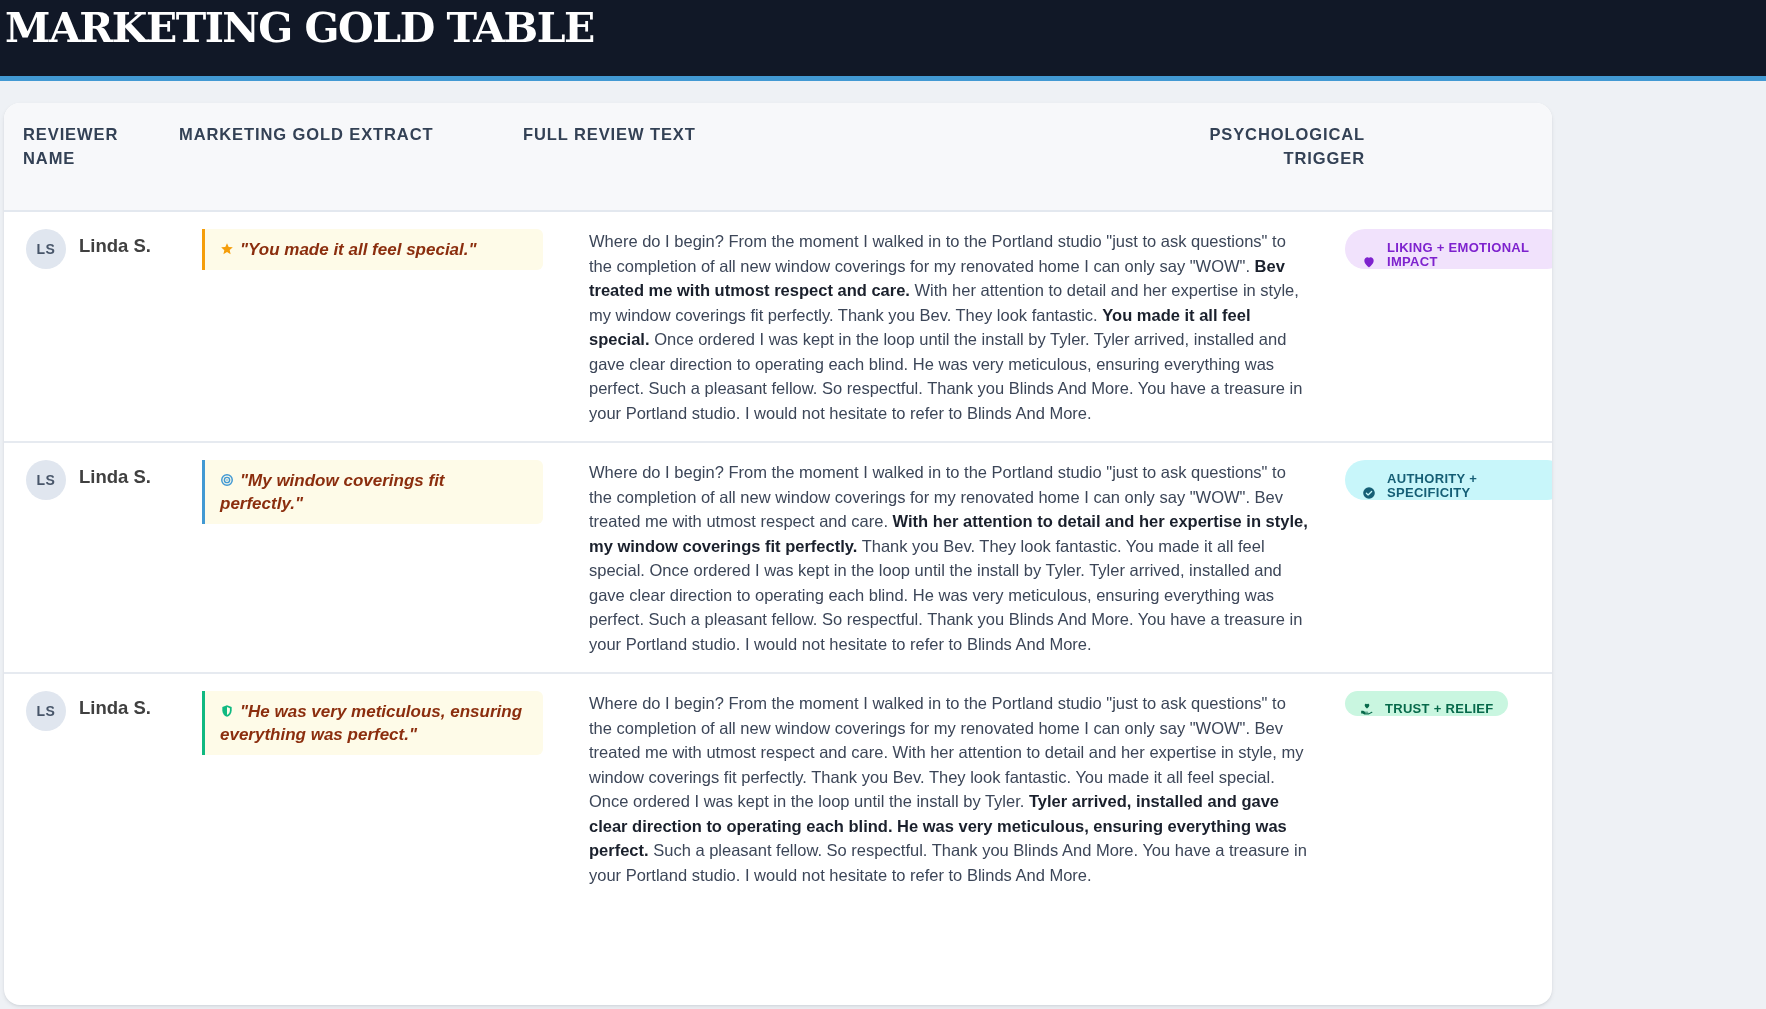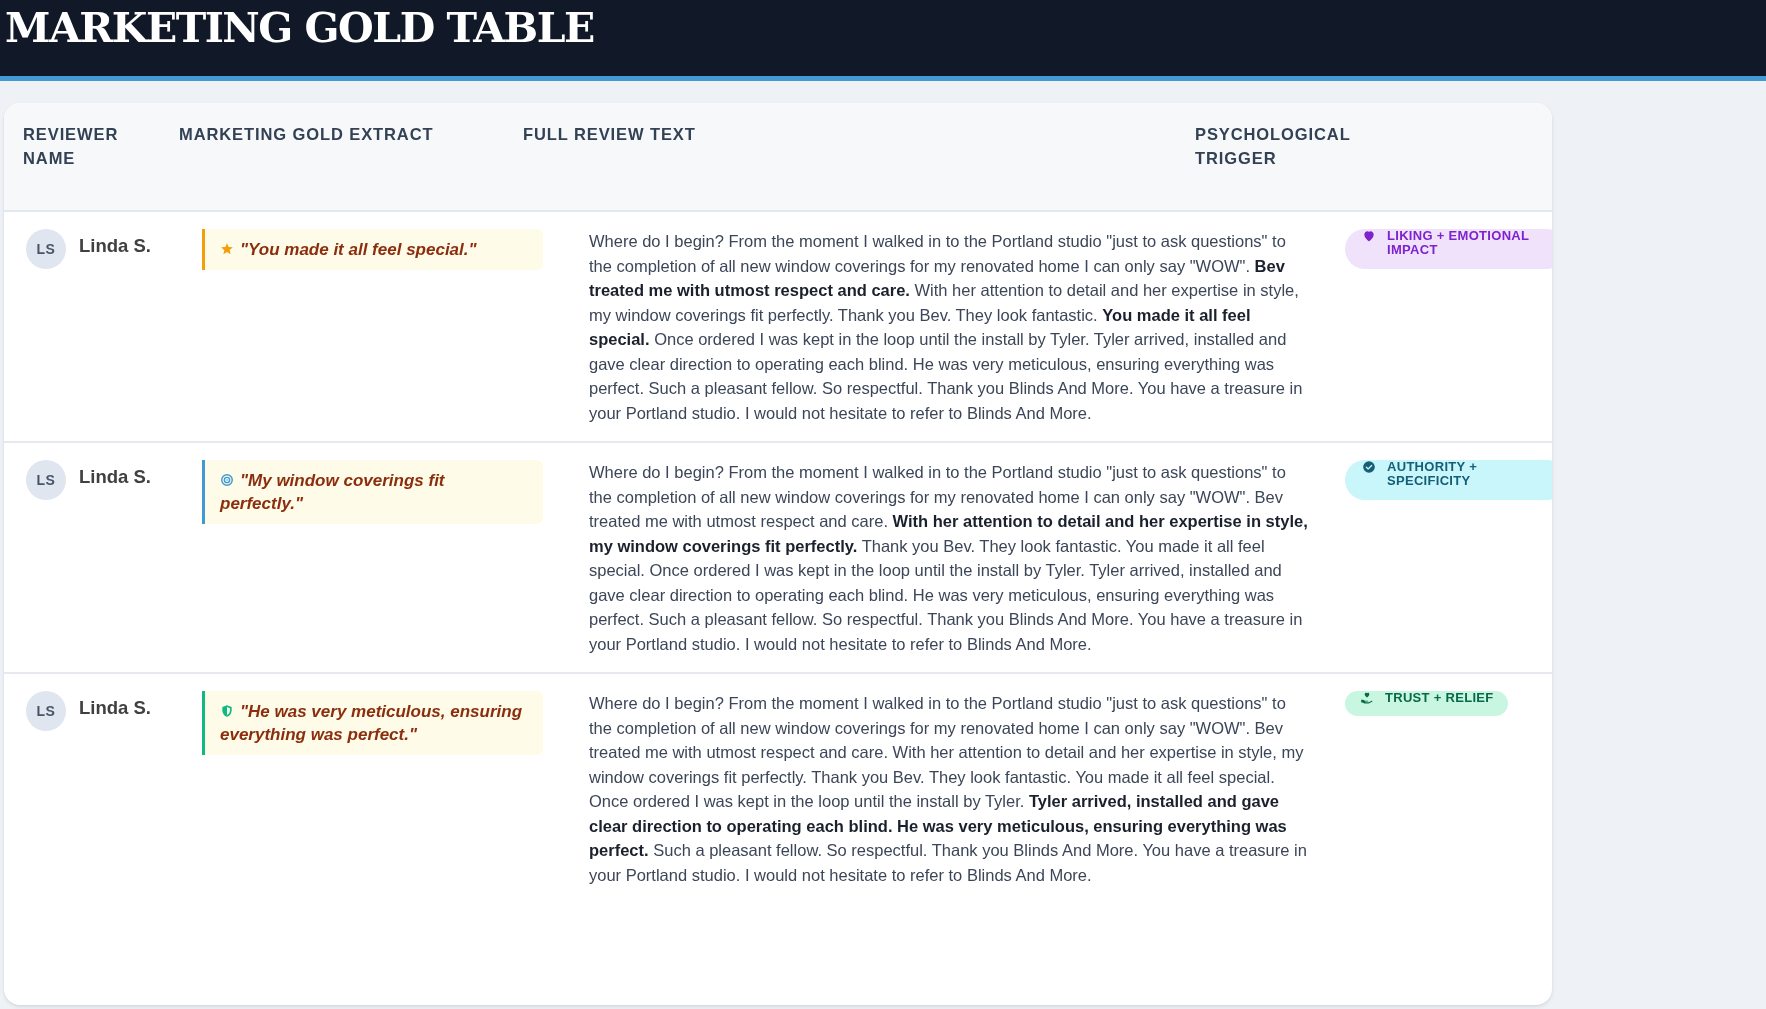--- a/index.html
+++ b/index.html
@@ -68,21 +68,21 @@
       line-height: 23px;
     }
     .extract .ico { display: inline-block; width: 14px; height: 14px; vertical-align: -1px; margin-right: 6px; }
     .fulltext {
       position: absolute; left: 585px; top: 17px; width: 720px;
       font-size: 16.5px; line-height: 24.5px; color: #3c4658;
     }
     .fulltext b { color: #1a202c; font-weight: bold; }
     .trigger {
       position: absolute; left: 1341px;
-      border-radius: 22px; display: flex; align-items: flex-start;
+      border-radius: 22px; display: flex; align-items: flex-end;
       font-size: 13px; font-weight: bold; letter-spacing: 0.3px; line-height: 14px;
       text-transform: uppercase;
     }
     .trigger .ico { width: 14px; height: 14px; flex: none; margin-right: 11px; }
     .rating { position: absolute; left: 1605px; width: 134px; text-align: left; font-family: Liberation Serif, serif; }
     .rating-value { font-size: 30px; font-weight: bold; line-height: 34px; letter-spacing: 0.5px; }
     .bar-track { margin-top: 6px; height: 6px; border-radius: 3px; background: #e3e8ef; position: relative; }
     .bar-fill { position: absolute; left: 0; top: 0; height: 6px; border-radius: 3px; }
   </style>
 </head>
@@ -91,21 +91,21 @@
 <div class="topbar">
   <h1 class="page-title">MARKETING GOLD TABLE</h1>
 </div>
 <div class="topbar-accent"></div>
 
 <div class="card">
   <div class="thead">
     <div class="th" style="left:19px; width:120px;">REVIEWER NAME</div>
     <div class="th" style="left:519px; width:300px;">FULL REVIEW TEXT</div>
     <div class="th" style="left:175px; width:300px;">MARKETING GOLD EXTRACT</div>
-    <div class="th" style="left:1191px; width:170px;">PSYCHOLOGICAL TRIGGER</div>
+    <div class="th" style="left:1191px; width:170px;text-align:right;">PSYCHOLOGICAL TRIGGER</div>
   </div>
 
   <div class="row" style="top:109px; height:231px;">
     <div class="reviewer">
       <div class="avatar">LS</div>
       <div class="reviewer-name">Linda S.</div>
     </div>
     <div class="extract" style="border-left-color:#f59e0b;">
       <svg class="ico" viewBox="0 0 24 24">
           <path fill="#f59e0b" d="M12 2l2.9 6.6 7.1.6-5.4 4.7 1.6 7L12 17.3 5.8 21l1.6-7L2 9.2l7.1-.6z"></path>

